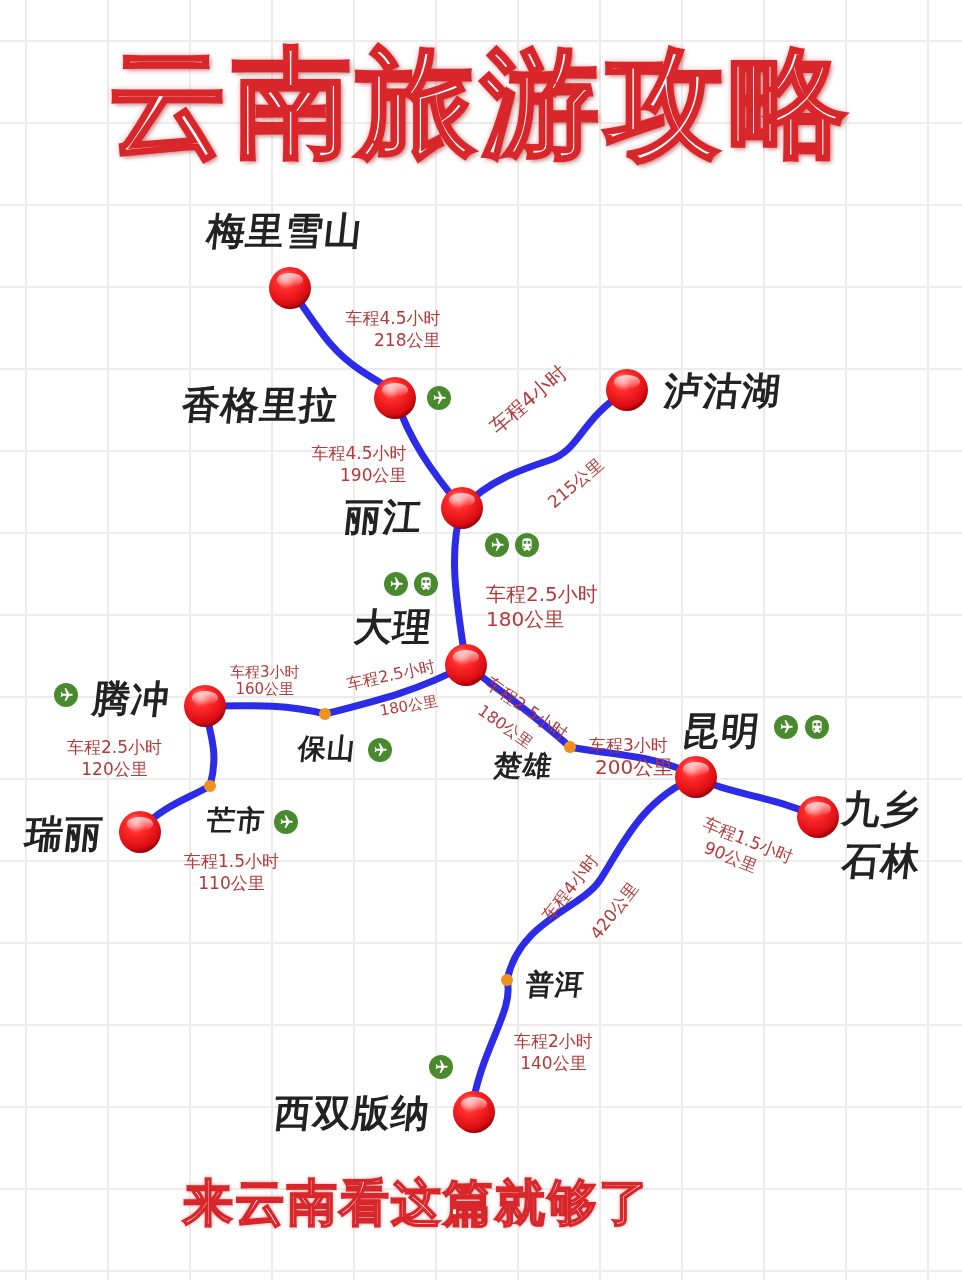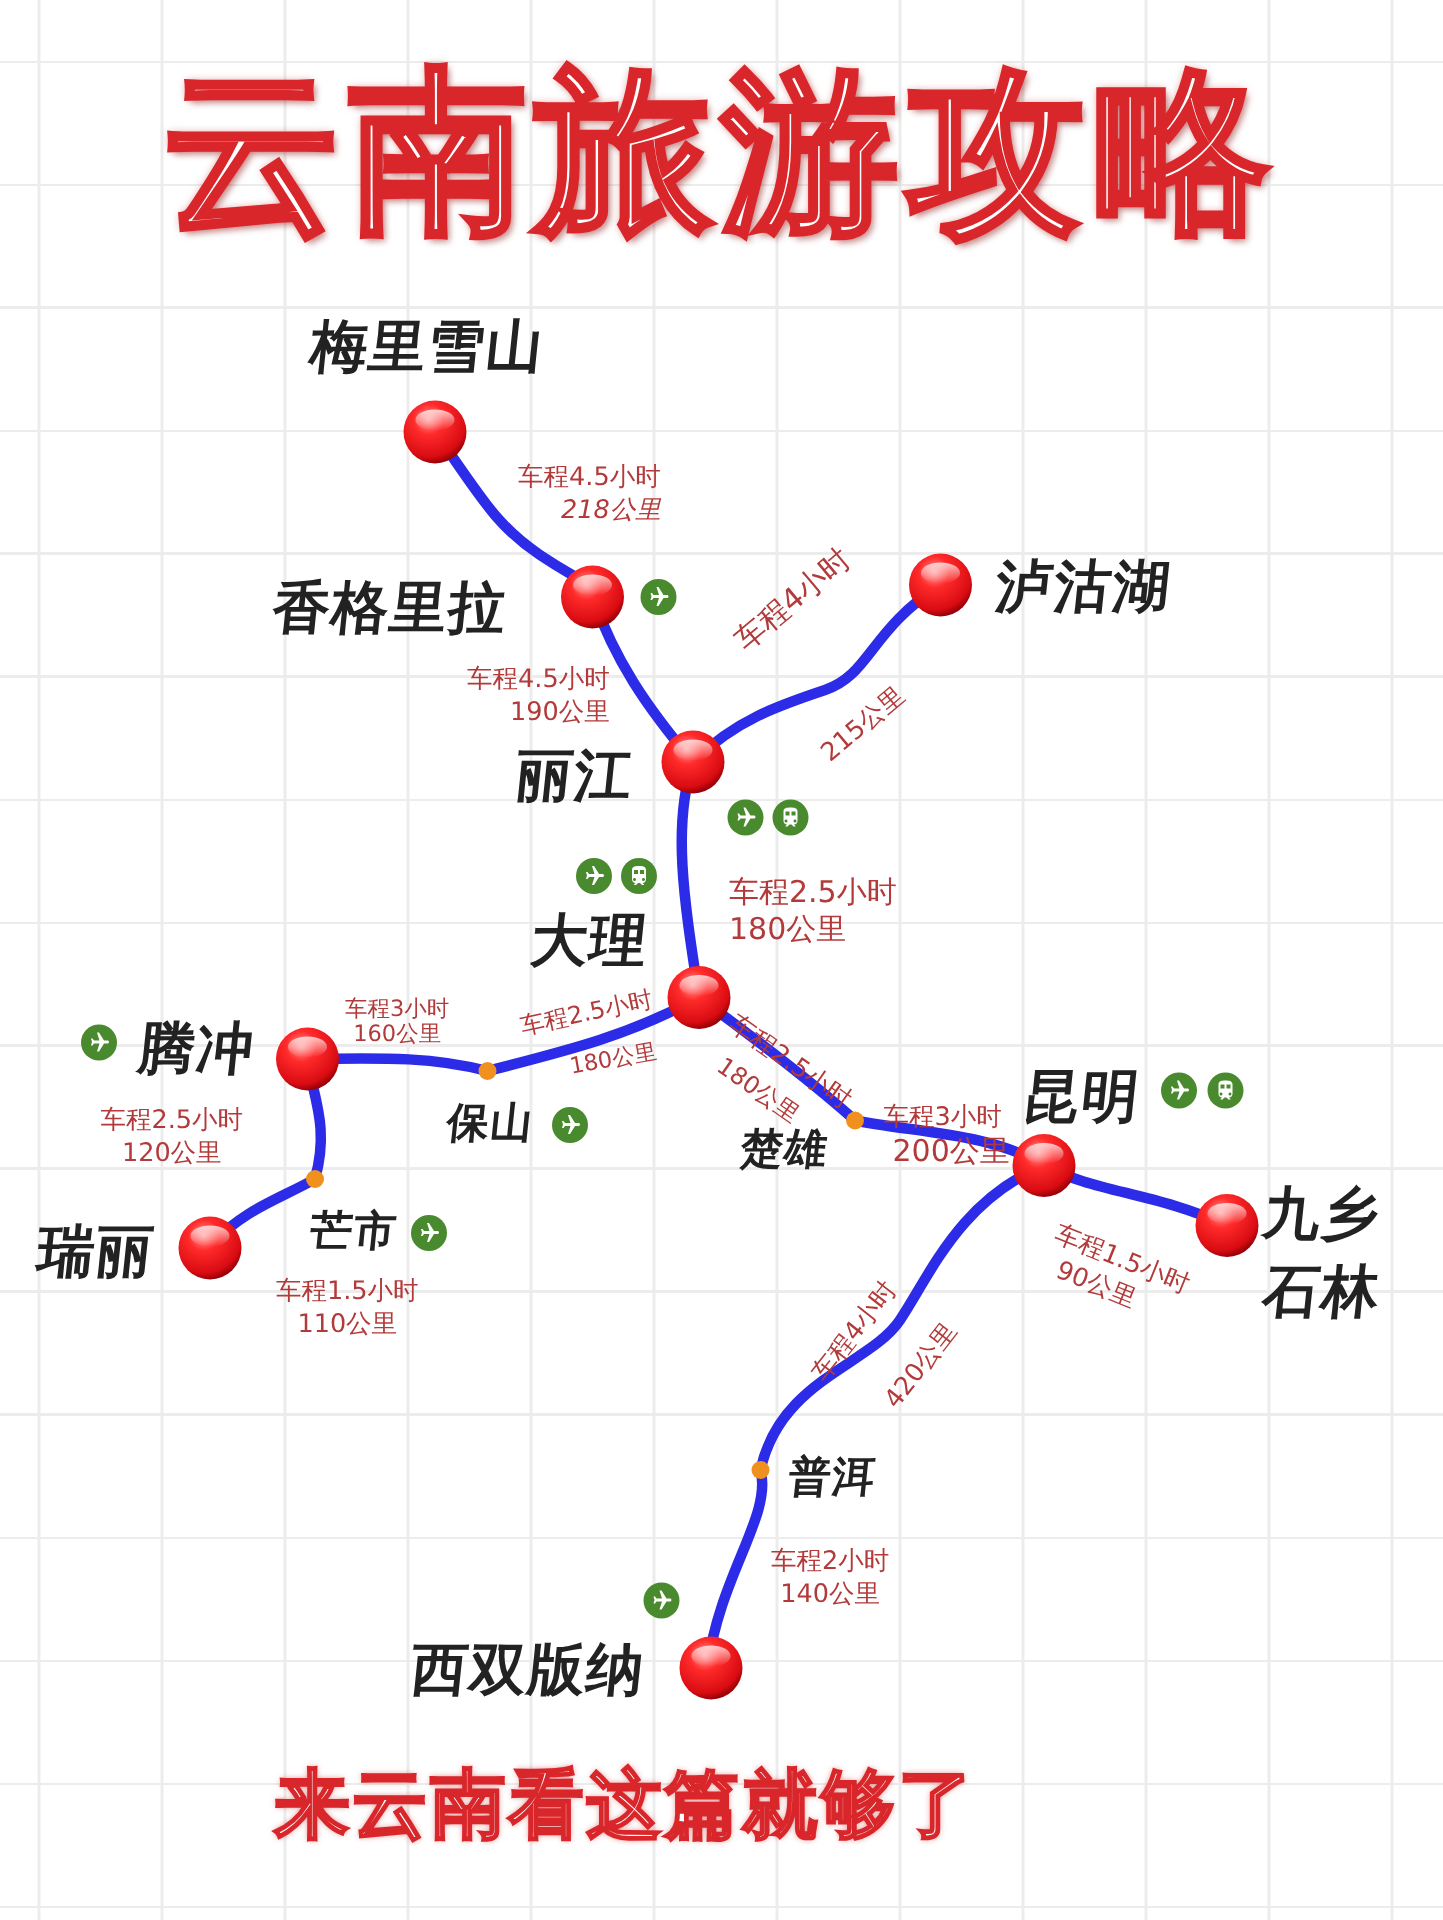--- a/index.html
+++ b/index.html
@@ -5,21 +5,21 @@
   html,body{margin:0;padding:0;}
   body{width:962px;height:1280px;position:relative;overflow:hidden;
     background-color:#ffffff;
     background-image:
       linear-gradient(to right, #ececec 0, #ececec 2px, transparent 2px),
       linear-gradient(to bottom, #ececec 0, #ececec 2px, transparent 2px);
     background-size:82px 82px;
     background-position:25px 40px;
     font-family:"DejaVu Sans","Liberation Sans",sans-serif;}
   .title{position:absolute;left:0;top:38px;width:962px;text-align:center;
-    font-family:Liberation Serif, serif;font-size:118px;font-weight:bold;
+    font-family:Liberation Sans, sans-serif;font-size:118px;font-weight:bold;
     color:#ffffff;letter-spacing:6px;line-height:130px;
     -webkit-text-stroke:3px #d8262b;
     text-shadow:0 0 6px rgba(180,20,20,.55),3px 3px 4px rgba(120,0,0,.35);}
   .subtitle{position:absolute;left:0;top:1170px;width:834px;text-align:center;
     font-family:"DejaVu Serif","Liberation Serif",serif;font-size:50px;font-weight:bold;
     color:#ffffff;-webkit-text-stroke:1.6px #d8262b;letter-spacing:2px;
     text-shadow:0 0 4px rgba(200,30,30,.6);}
   svg.map{position:absolute;left:0;top:0;}
   .city{position:absolute;font-family:"DejaVu Sans","Liberation Sans",sans-serif;font-weight:bold;
     color:#222;white-space:nowrap;line-height:1;letter-spacing:1px;transform:skewX(-6deg);}
@@ -127,21 +127,21 @@
 <div class="city big" style="left:25px;top:815px;">瑞丽</div>
 <div class="city small" style="left:494px;top:752px;">楚雄</div>
 <div class="city big" style="left:682px;top:712px;">昆明</div>
 <div class="city big" style="left:842px;top:790px;">九乡</div>
 <div class="city big" style="left:842px;top:842px;">石林</div>
 <div class="city small" style="left:526px;top:971px;">普洱</div>
 <div class="city big" style="left:274px;top:1094px;">西双版纳</div>
 
 <div class="route" style="left:344px;top:307px;text-align:right;">
   <span class="l">车程4.5小时</span>
-  <span class="l" style="padding-left:30px;font-style:italic;">218公里</span>
+  <span class="l" style="padding-left:30px;">218公里</span>
 </div>
 <div class="route" style="left:300px;top:442px;text-align:right;">
   <span class="l">车程4.5小时</span>
   <span class="l" style="padding-left:40px;">190公里</span>
 </div>
 <div class="route big" style="left:485px;top:420px;transform:rotate(-40deg);transform-origin:left top;">
   <span class="l">车程4小时</span>
 </div>
 <div class="route" style="left:543px;top:496px;transform:rotate(-40deg);transform-origin:left top;">
   <span class="l">215公里</span>

